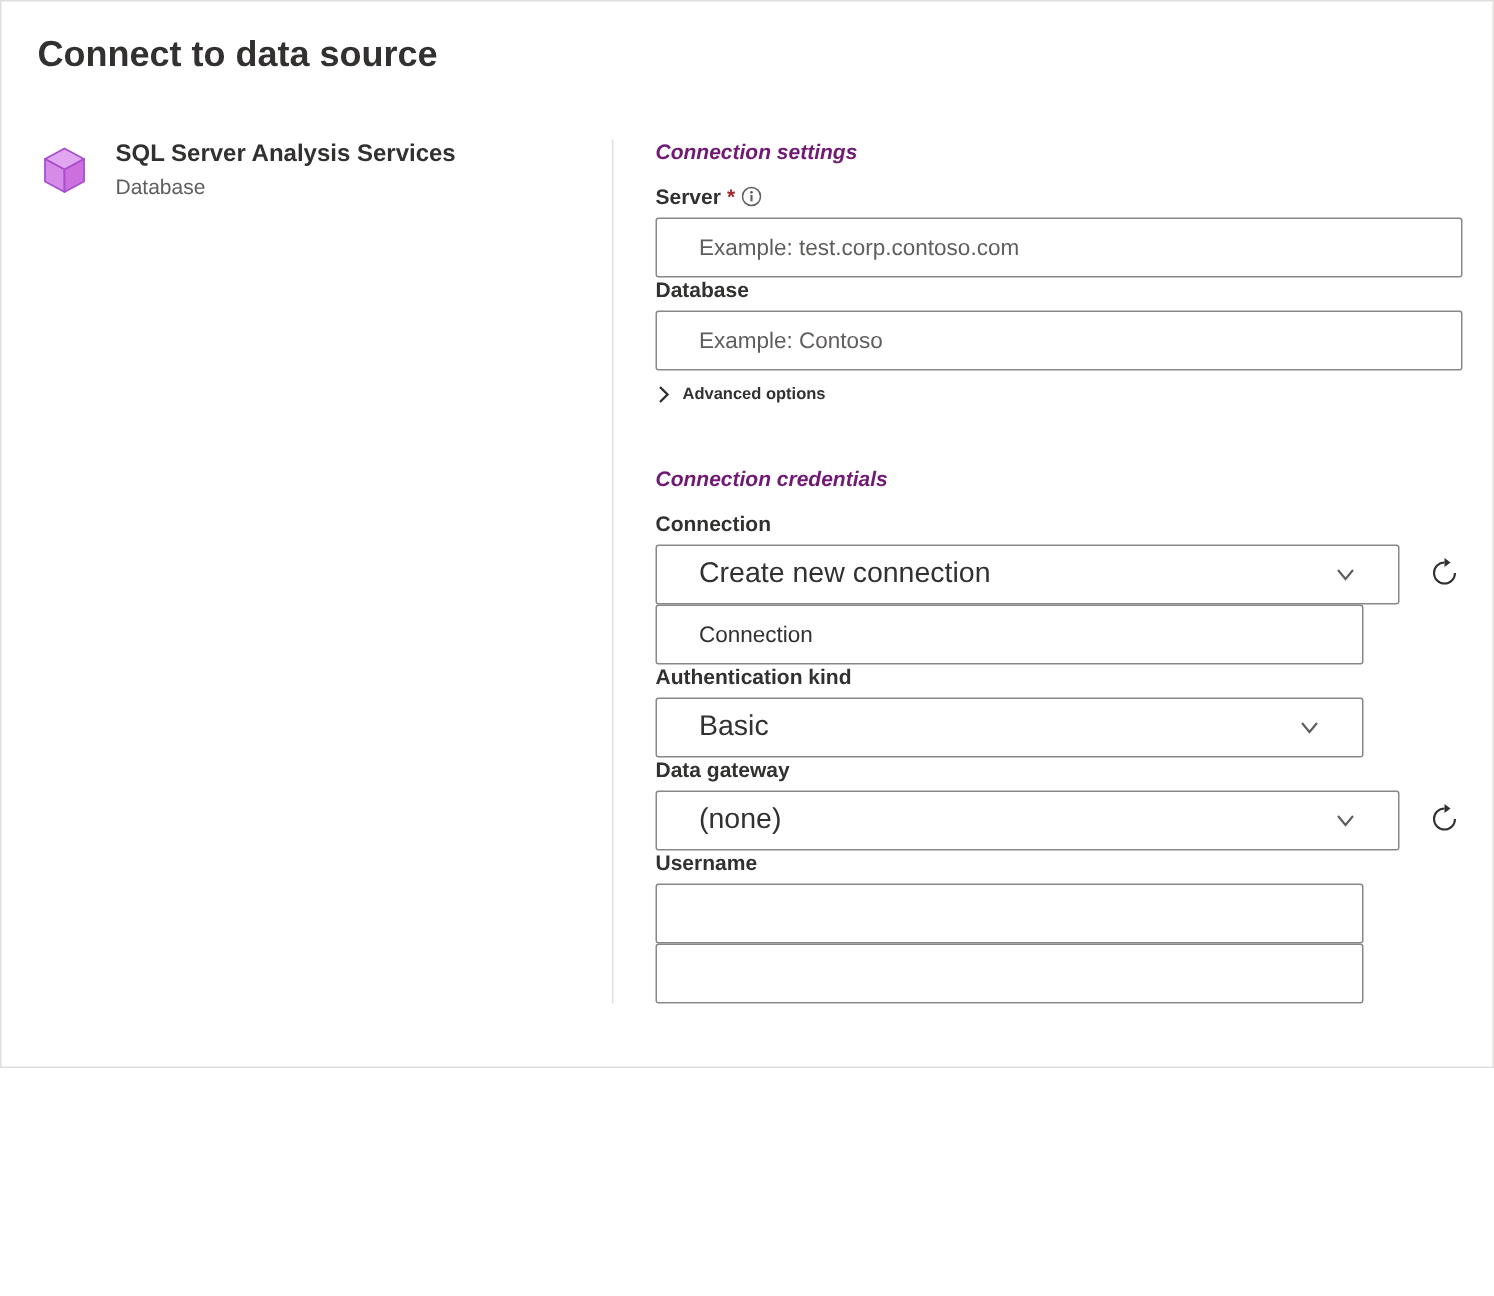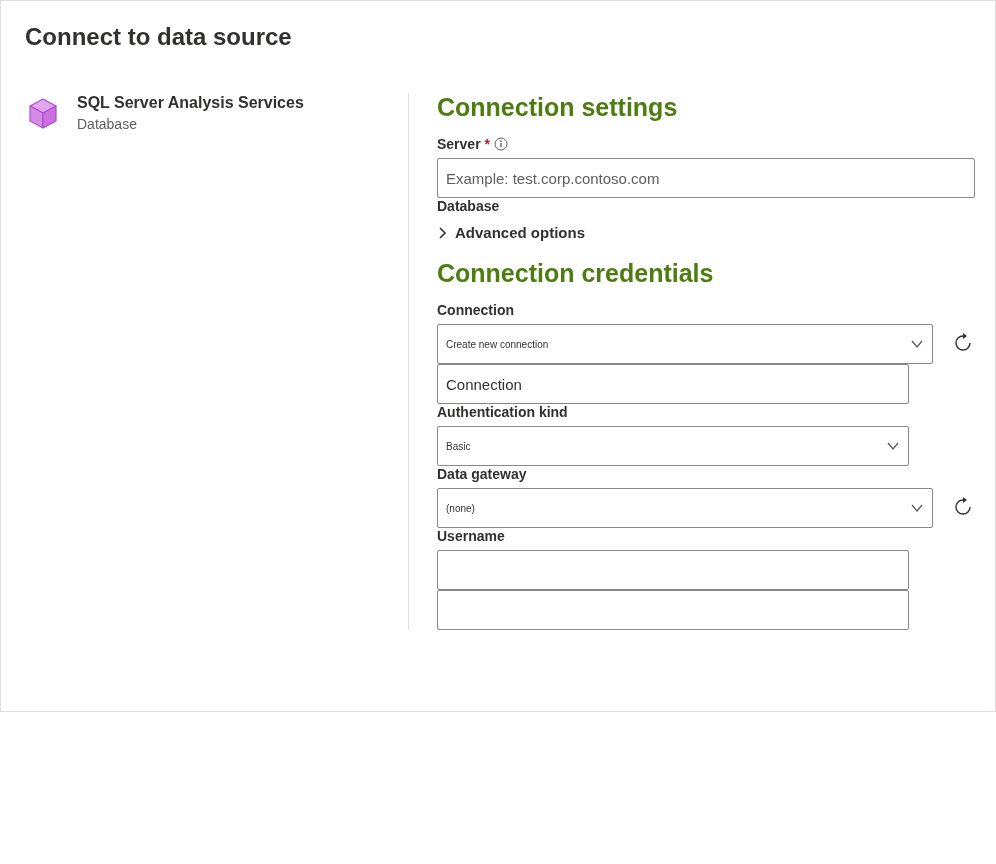--- a/index.html
+++ b/index.html
@@ -51,26 +51,27 @@
     font-size: 14px;
     color: #605e5c;
     margin-top: 2px;
   }
   .right-col {
     flex: 1;
     padding-left: 28px;
     padding-right: 4px;
   }
   .section-title {
-    font-size: 25px;
-    font-weight: 600;
-    color: #4d7c0f;
+    font-size: 14px;
+    font-weight: 600;
+    color: #701a75;
     margin-bottom: 14px;
-  }
-  .section-title.second { margin-top: 18px; }
+    font-style: italic;
+  }
+  .section-title.second { margin-top: 42px; }
   .field { }
   .field-label {
     font-size: 14px;
     font-weight: 600;
     color: #323130;
     margin-bottom: 6px;
     display: flex;
     align-items: center;
     gap: 4px;
   }
@@ -80,49 +81,49 @@
     display: inline-flex; align-items:center; justify-content:center;
   }
   .text-input, .select-box {
     width: 100%;
     height: 40px;
     border: 1px solid #8a8886;
     border-radius: 2px;
     background: #fff;
     font-size: 15px;
     font-family: inherit;
-    padding: 0 8px;
+    padding: 0 28px;
     color: #323130;
   }
   .text-input::placeholder { color: #605e5c; }
   .select-box {
     display: flex;
     align-items: center;
     justify-content: space-between;
     cursor: pointer;
   }
-  .select-text { color: #323130; font-size: 10px; }
+  .select-text { color: #323130; font-size: 19px; }
   .chevron { width: 14px; height: 14px; display:flex; align-items:center; justify-content:center; }
   .row-with-icon {
     display: flex;
     align-items: center;
     gap: 18px;
   }
   .row-with-icon .select-box { flex: 1; }
   .refresh-btn {
     width: 24px; height: 24px;
     display:flex; align-items:center; justify-content:center;
     cursor: pointer;
     background: none; border: none;
   }
   .advanced {
     display: flex;
     align-items: center;
     gap: 6px;
-    font-size: 15px;
+    font-size: 11px;
     font-weight: 600;
     color: #323130;
     cursor: pointer;
     margin-top: 10px;
   }
   .adv-chevron { width: 12px; height: 12px; display:inline-flex; }
   .cred-field { width: 472px; }
   .full-wide { width: 538px; }
 </style>
 </head>
@@ -166,20 +167,21 @@
               <circle cx="7" cy="4.2" r="0.9" fill="#605e5c"></circle>
               <rect x="6.3" y="6" width="1.4" height="4.2" fill="#605e5c"></rect>
             </svg>
           </span>
         </div>
         <input type="text" class="text-input" placeholder="Example: test.corp.contoso.com" style="">
       </div>
 
       <div class="field full-wide">
         <div class="field-label">Database</div>
+        <input type="text" class="text-input" placeholder="Example: Contoso" style="">
       </div>
 
       <div class="advanced">
         <span class="adv-chevron">
           <svg viewBox="0 0 12 12" width="12" height="12">
             <path d="M3 1 L8 6 L3 11" fill="none" stroke="#323130" stroke-width="1.6"></path>
           </svg>
         </span>
         <span>Advanced options</span>
       </div>

